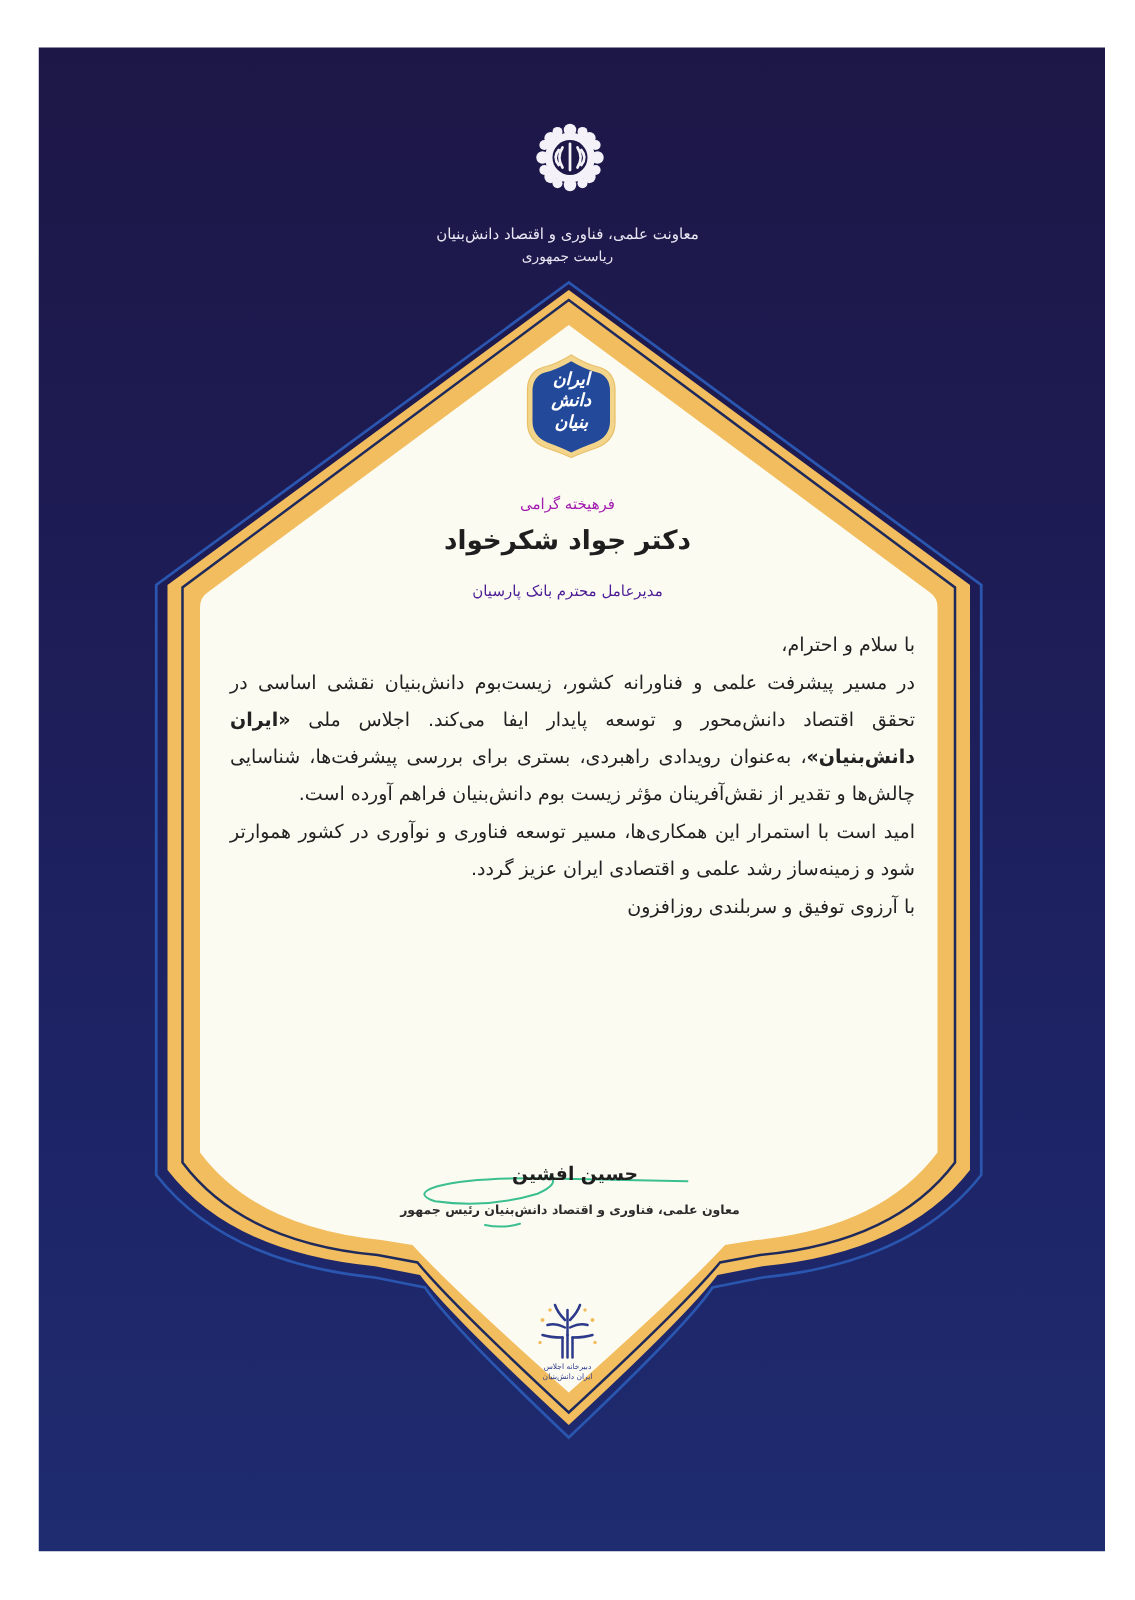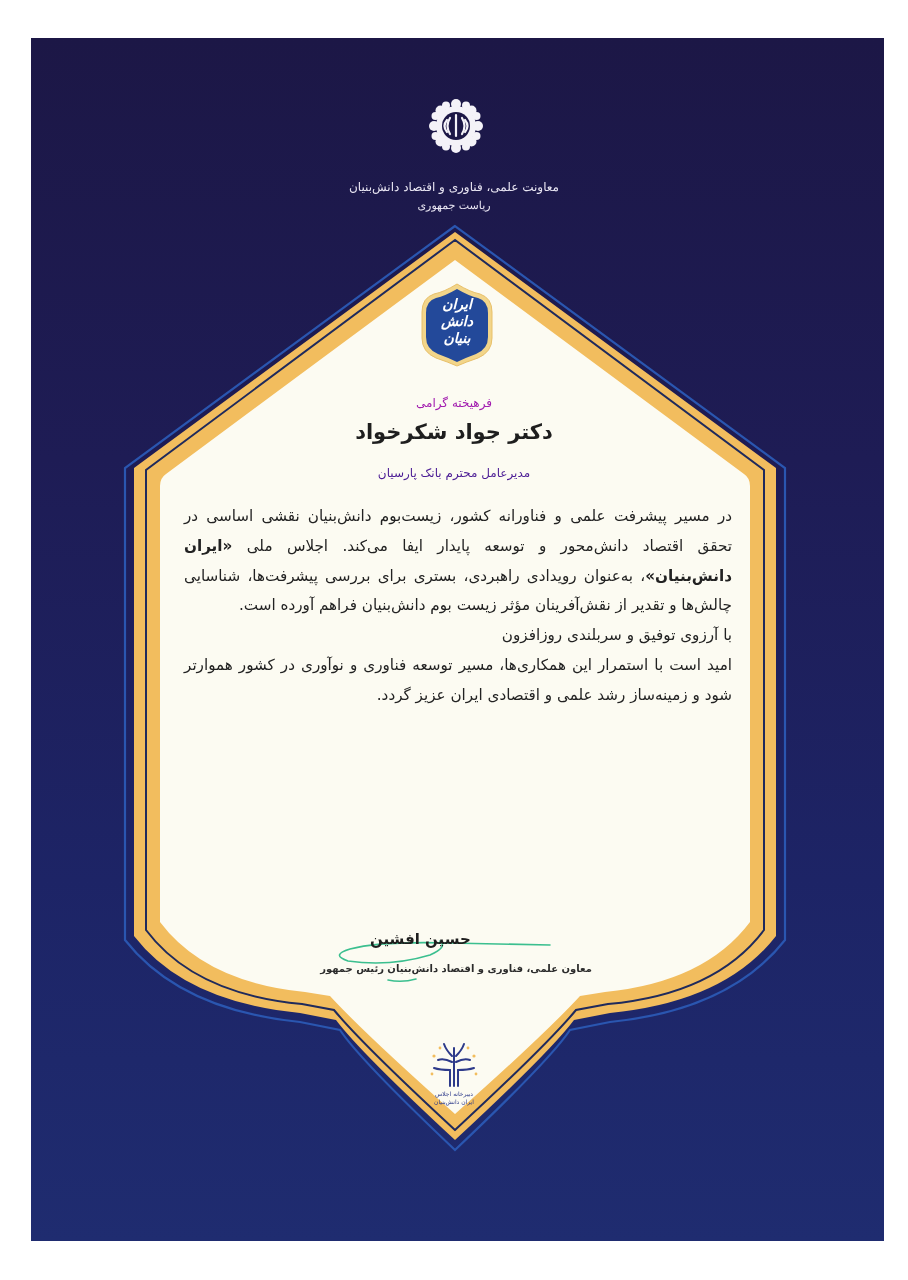--- a/index.html
+++ b/index.html
@@ -43,21 +43,21 @@
       font-size: 12px; color: #4c1d95; direction: rtl;
     }
     .body-text {
       position: absolute; left: 184px; top: 502px; width: 548px;
       direction: rtl; text-align: justify; text-align-last: right;
       font-size: 15.2px; line-height: 29.8px; color: #222222;
     }
     .body-text p { margin: 0; }
     .body-text b { font-weight: bold; }
     .sig-name {
-      position: absolute; left: 370px; top: 930px; width: 180px; text-align: left;
+      position: absolute; left: 370px; top: 930px; width: 180px; text-align: center;
       font-size: 15px; font-weight: bold; color: #1e1e1e; direction: rtl;
     }
     .sig-title {
       position: absolute; left: 300px; top: 963px; width: 312px; text-align: center;
       font-size: 10px; font-weight: bold; color: #2b2b2b; direction: rtl;
     }
     svg.signature { position: absolute; left: 300px; top: 925px; width: 260px; height: 70px; }
     .footer-logo { position: absolute; left: 428px; top: 1040px; width: 52px; height: 50px; }
     .footer-logo-text {
       position: absolute; left: 404px; top: 1090px; width: 100px; text-align: center;
@@ -122,23 +122,24 @@
   <div>ایران</div>
   <div>دانش</div>
   <div>بنیان</div>
 </div>
 
 <div class="salutation">فرهیخته گرامی</div>
 <div class="recipient">دکتر جواد شکرخواد</div>
 <div class="recipient-title">مدیرعامل محترم بانک پارسیان</div>
 
 <div class="body-text">
+  <p>با سلام و احترام،</p>
   <p><span>در مسیر پیشرفت علمی و فناورانه کشور، زیست‌بوم دانش‌بنیان نقشی اساسی در تحقق اقتصاد دانش‌محور و توسعه پایدار ایفا می‌کند. اجلاس ملی </span><b>«ایران دانش‌بنیان»</b><span>، به‌عنوان رویدادی راهبردی، بستری برای بررسی پیشرفت‌ها، شناسایی چالش‌ها و تقدیر از نقش‌آفرینان مؤثر زیست بوم دانش‌بنیان فراهم آورده است.</span></p>
+  <p>امید است با استمرار این همکاری‌ها، مسیر توسعه فناوری و نوآوری در کشور هموارتر شود و زمینه‌ساز رشد علمی و اقتصادی ایران عزیز گردد.</p>
   <p>با آرزوی توفیق و سربلندی روزافزون</p>
-  <p>امید است با استمرار این همکاری‌ها، مسیر توسعه فناوری و نوآوری در کشور هموارتر شود و زمینه‌ساز رشد علمی و اقتصادی ایران عزیز گردد.</p>
 </div>
 
 <svg class="signature" viewBox="0 0 260 70">
   <path d="M250 20 L150 18 Q80 16 50 24 Q30 30 48 36 Q90 42 130 30 Q148 22 140 16" fill="none" stroke="#3bbf8f" stroke-width="1.6" stroke-linecap="round"></path>
   <path d="M88 55 Q102 58 116 54" fill="none" stroke="#3bbf8f" stroke-width="1.6" stroke-linecap="round"></path>
 </svg>
 <div class="sig-name">حسین افشین</div>
 <div class="sig-title">معاون علمی، فناوری و اقتصاد دانش‌بنیان رئیس جمهور</div>
 
 <svg class="footer-logo" viewBox="0 0 52 50">

